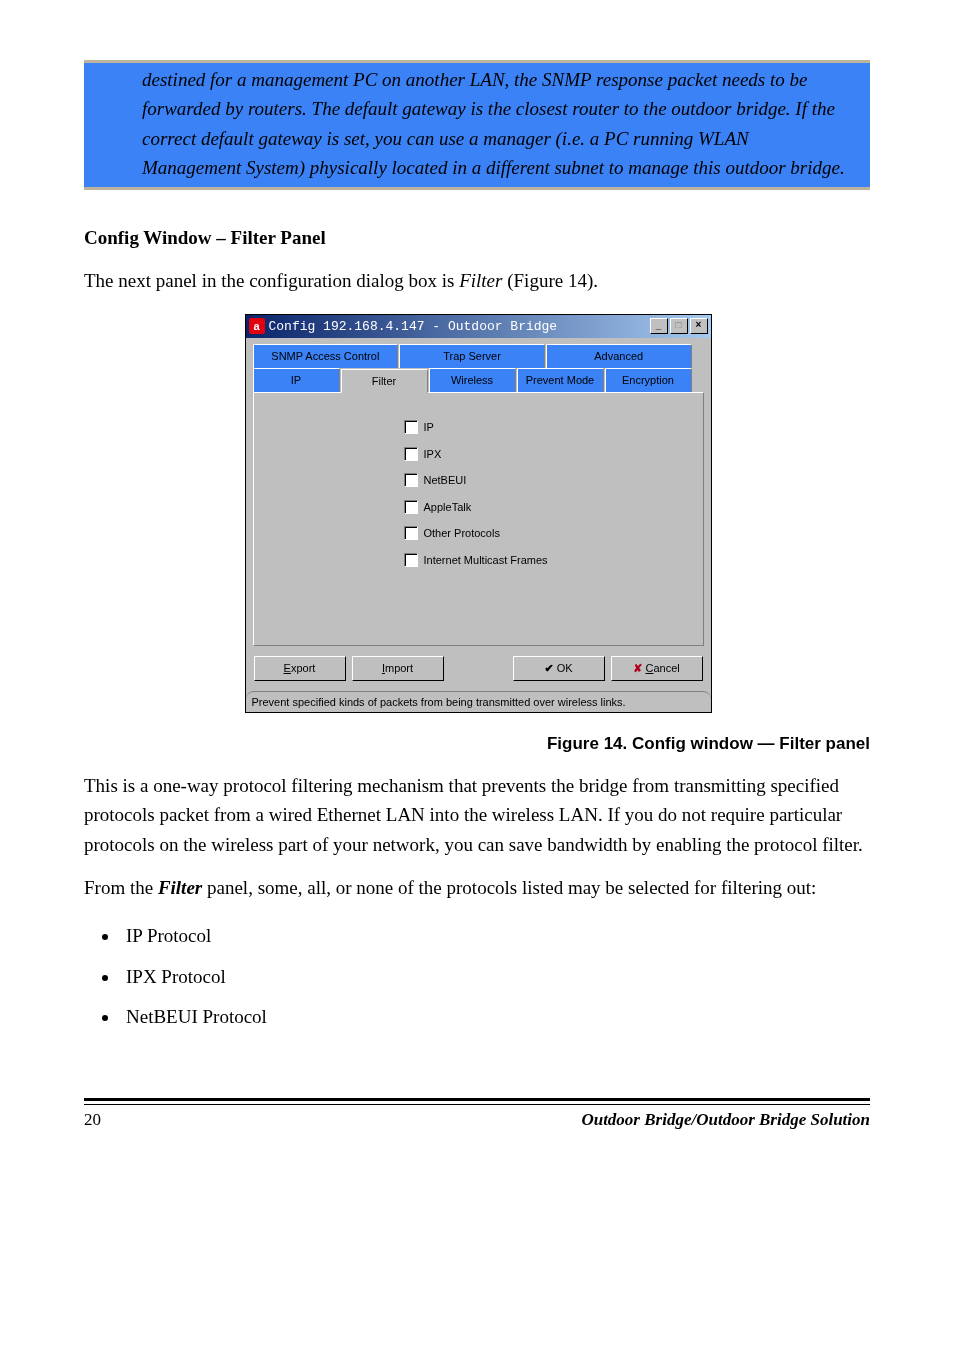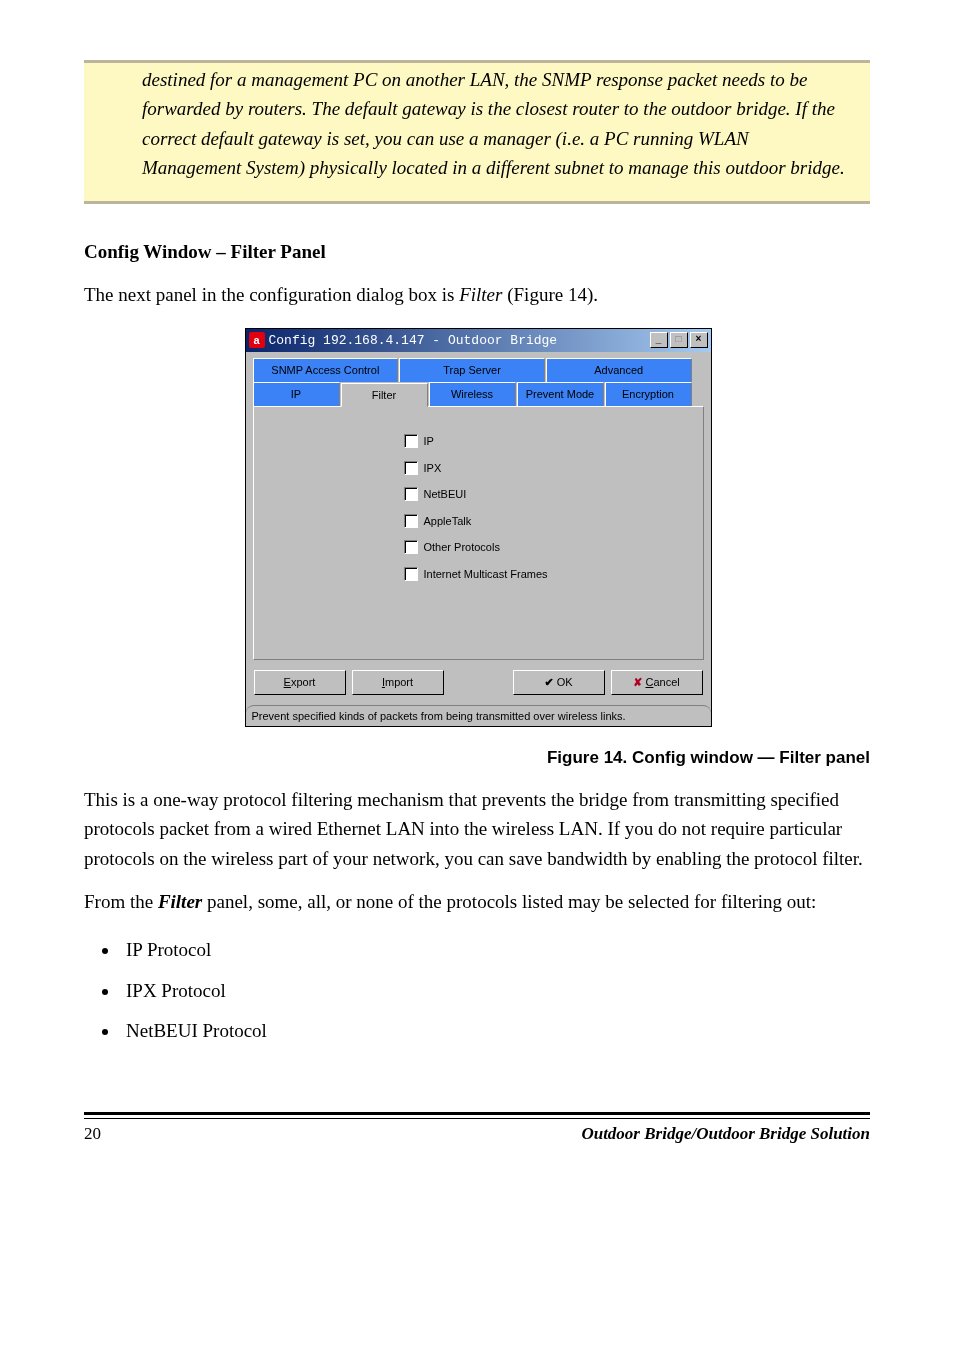--- a/index.html
+++ b/index.html
@@ -6,24 +6,24 @@
     margin: 0;
     padding: 60px 84px;
     font-family: "Times New Roman", serif;
     font-size: 19px;
     color: #000;
     line-height: 1.5;
     width: 954px;
     box-sizing: border-box;
   }
   .note-box {
-    background: #fef9c3;
+    background: #3b82f6;
     border-top: 3px solid #bcb49c;
     border-bottom: 3px solid #bcb49c;
-    padding: 2px 0 18px;
+    padding: 2px 0 4px;
     margin-bottom: 34px;
   }
   .note-box p {
     margin: 0 20px 0 58px;
     font-style: italic;
     line-height: 1.55;
   }
   .section-heading {
     font-weight: bold;
     font-size: 19px;

